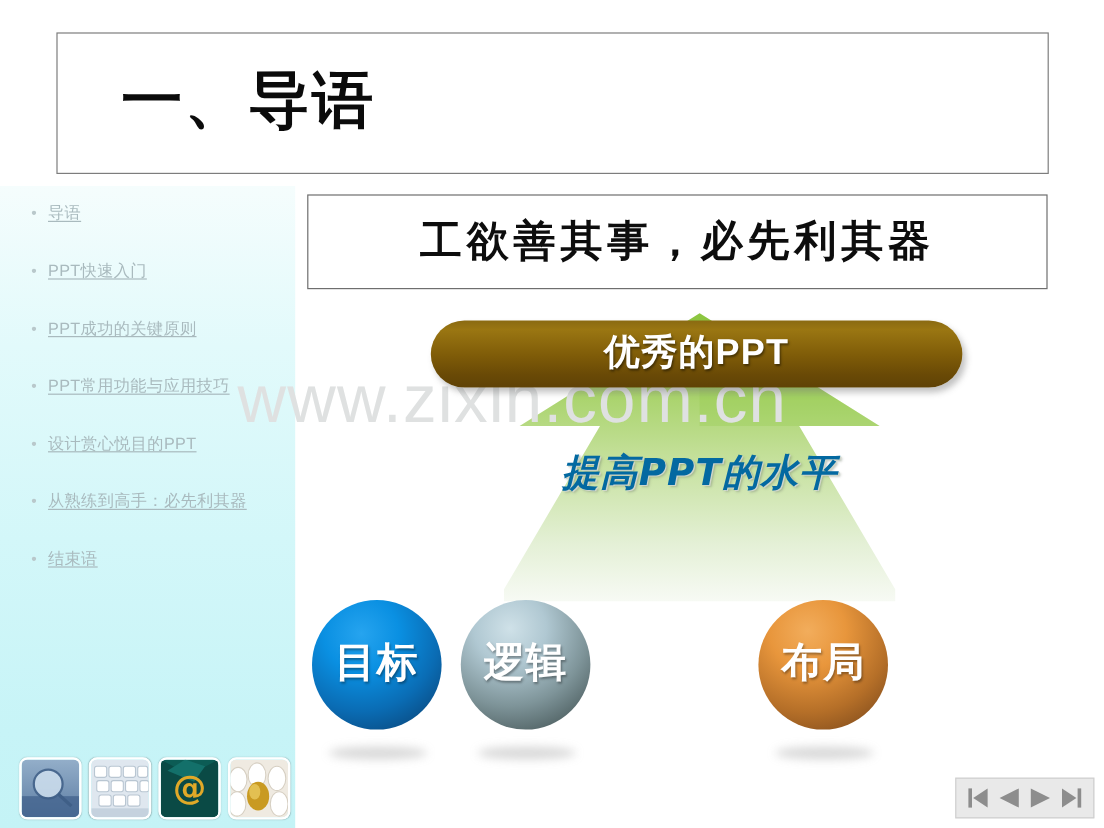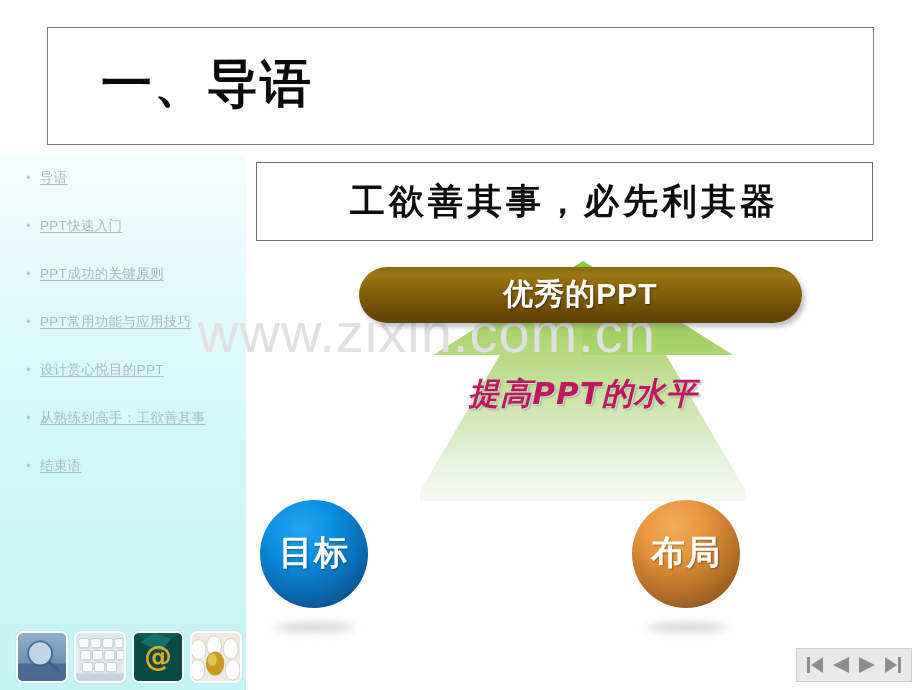--- a/index.html
+++ b/index.html
@@ -92,21 +92,21 @@
   }
 
   
   #graphic{position:absolute;left:246px;top:150px;width:674px;height:540px;}
 
   
   #arrow-wrap{position:absolute;left:0;top:105px;width:674px;height:290px;z-index:2;}
   #arrow-label{
     position:absolute;left:0;right:0;top:118px;text-align:center;
     font-size:31px;font-style:italic;font-weight:700;
-    color:#be185d;
+    color:#0369a1;
     text-shadow:1px 1px 0 #cfd6cb, 2px 2px 2px rgba(120,130,115,.45);
     letter-spacing:1px;
     z-index:3;pointer-events:none;
     font-family:"DejaVu Sans","Liberation Sans",sans-serif;
   }
 
   
   #pill{
     position:absolute;left:113px;top:117px;width:443px;height:56px;
     border-radius:28px;
@@ -182,21 +182,21 @@
       <li class="outline-item">
         <span class="bullet">•</span>
         <span class="otext">PPT常用功能与应用技巧</span>
       </li>
       <li class="outline-item">
         <span class="bullet">•</span>
         <span class="otext">设计赏心悦目的PPT</span>
       </li>
       <li class="outline-item">
         <span class="bullet">•</span>
-        <span class="otext">从熟练到高手：工欲善其事</span>
+        <span class="otext">从熟练到高手：必先利其器</span>
       </li>
       <li class="outline-item">
         <span class="bullet">•</span>
         <span class="otext">结束语</span>
       </li>
     </ul>
 
     <div id="thumbs">
       <div class="thumb">
         <svg viewBox="0 0 52 52">
@@ -287,20 +287,26 @@
 
     <div id="circles">
 
       <div class="circle-wrap" style="left:14px;">
         <div class="circle" style="background:radial-gradient(circle at 38% 26%, #26a4ef 0%, #0a90e2 30%, #0a6cb4 62%, #0a3a68 100%);">
           <div class="clabel">目标</div>
         </div>
         <div class="cshadow"></div>
       </div>
 
+      <div class="circle-wrap" style="left:138px;">
+        <div class="circle" style="background:radial-gradient(circle at 38% 22%, #cfe1e8 0%, #b0c8d2 28%, #7e9499 60%, #364545 100%);">
+          <div class="clabel">逻辑</div>
+        </div>
+        <div class="cshadow"></div>
+      </div>
 
 
       <div class="circle-wrap" style="left:386px;">
         <div class="circle" style="background:radial-gradient(circle at 38% 24%, #f2ad5c 0%, #e8963c 30%, #b56f28 64%, #6f4018 100%);">
           <div class="clabel">布局</div>
         </div>
         <div class="cshadow"></div>
       </div>
 
 

